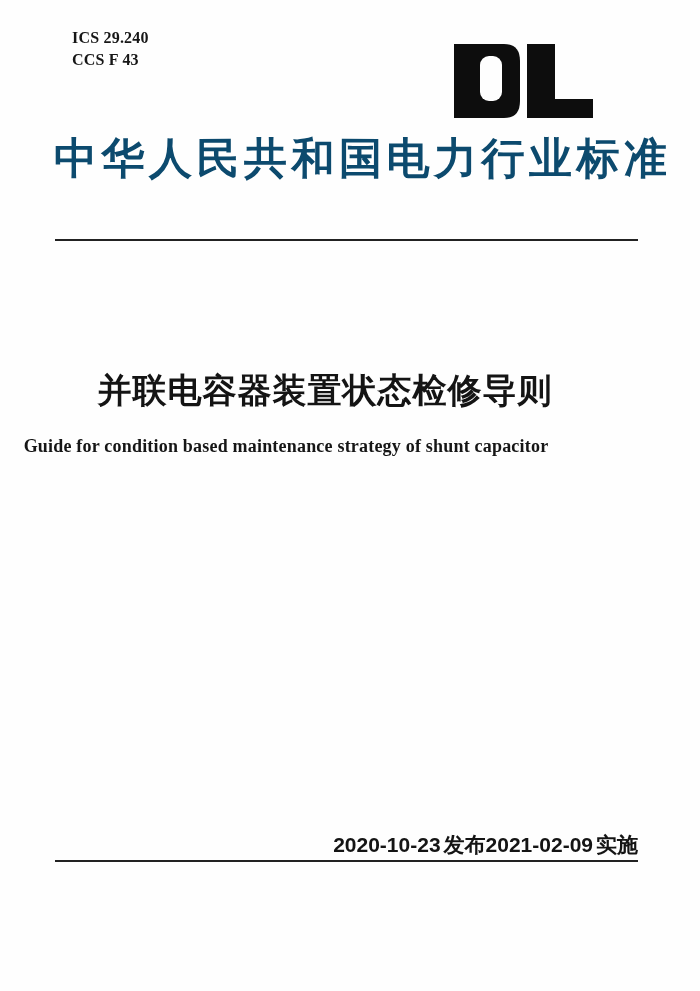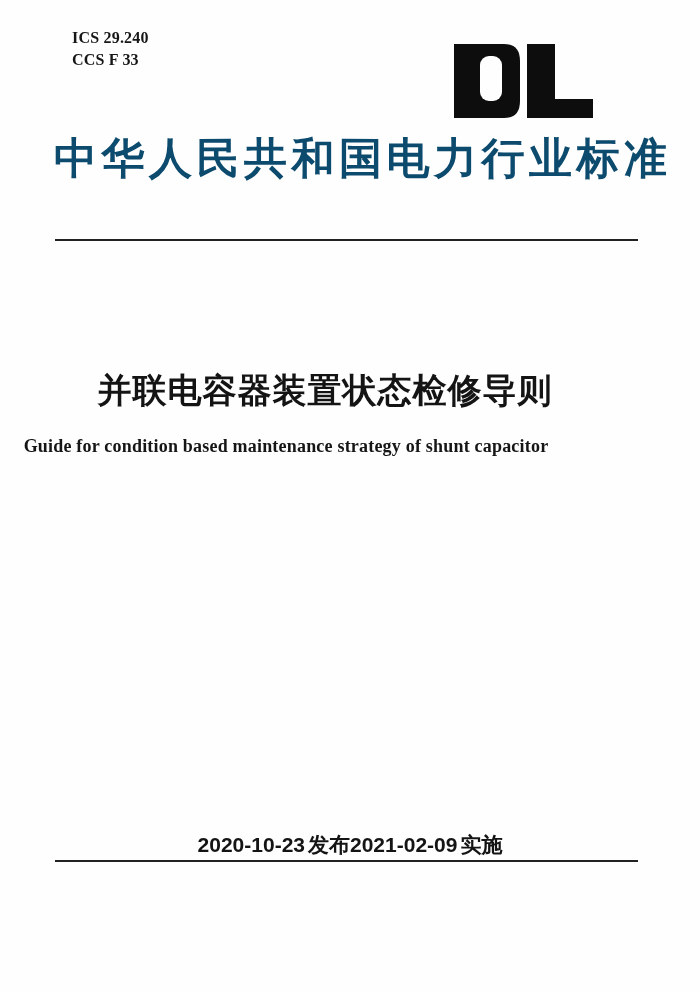--- a/index.html
+++ b/index.html
@@ -110,21 +110,21 @@
     letter-spacing: 0.2px;
     color: #161616;
   }
 
   .footer-dates {
     position: absolute;
     left: 62px;
     right: 62px;
     top: 831px;
     display: flex;
-    justify-content: center;
+    justify-content: flex-end;
     font-family: "Liberation Sans", "DejaVu Sans", sans-serif;
     font-weight: bold;
     font-size: 21px;
     color: #141414;
   }
   .footer-dates .date-label { margin-left: 3px; }
 
   .publisher-row {
     position: absolute;
     left: 0;
@@ -150,21 +150,21 @@
     vertical-align: middle;
   }
 </style>
 </head>
 <body>
 
 <div class="page">
 
   <div class="ics-block">
     <div>ICS 29.240</div>
-    <div>CCS F 33</div>
+    <div>CCS F 43</div>
   </div>
 
   <div class="dl-logo">
     <svg viewBox="0 0 139 74" xmlns="http://www.w3.org/2000/svg">
       <path d="M0,0 H50 Q66,0 66,17 V57 Q66,74 50,74 H0 Z" fill="#0d0d0d"></path>
       <rect x="26" y="12" width="22" height="45" rx="9" fill="#fefefe"></rect>
       <path d="M73,0 H101 V55 H139 V74 H73 Z" fill="#0d0d0d"></path>
     </svg>
     <span class="sr-only">DL</span>
   </div>

